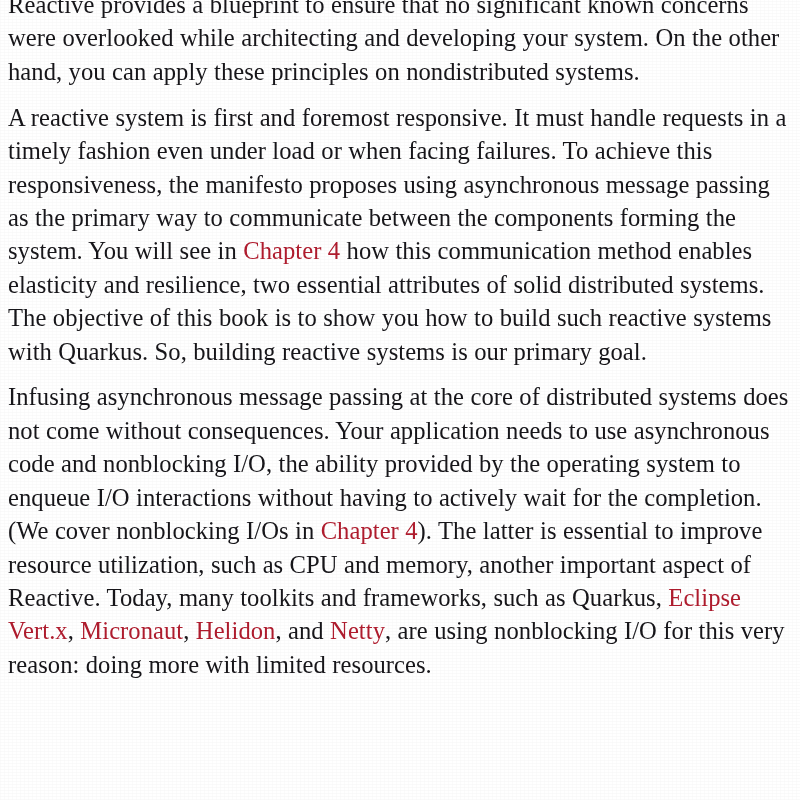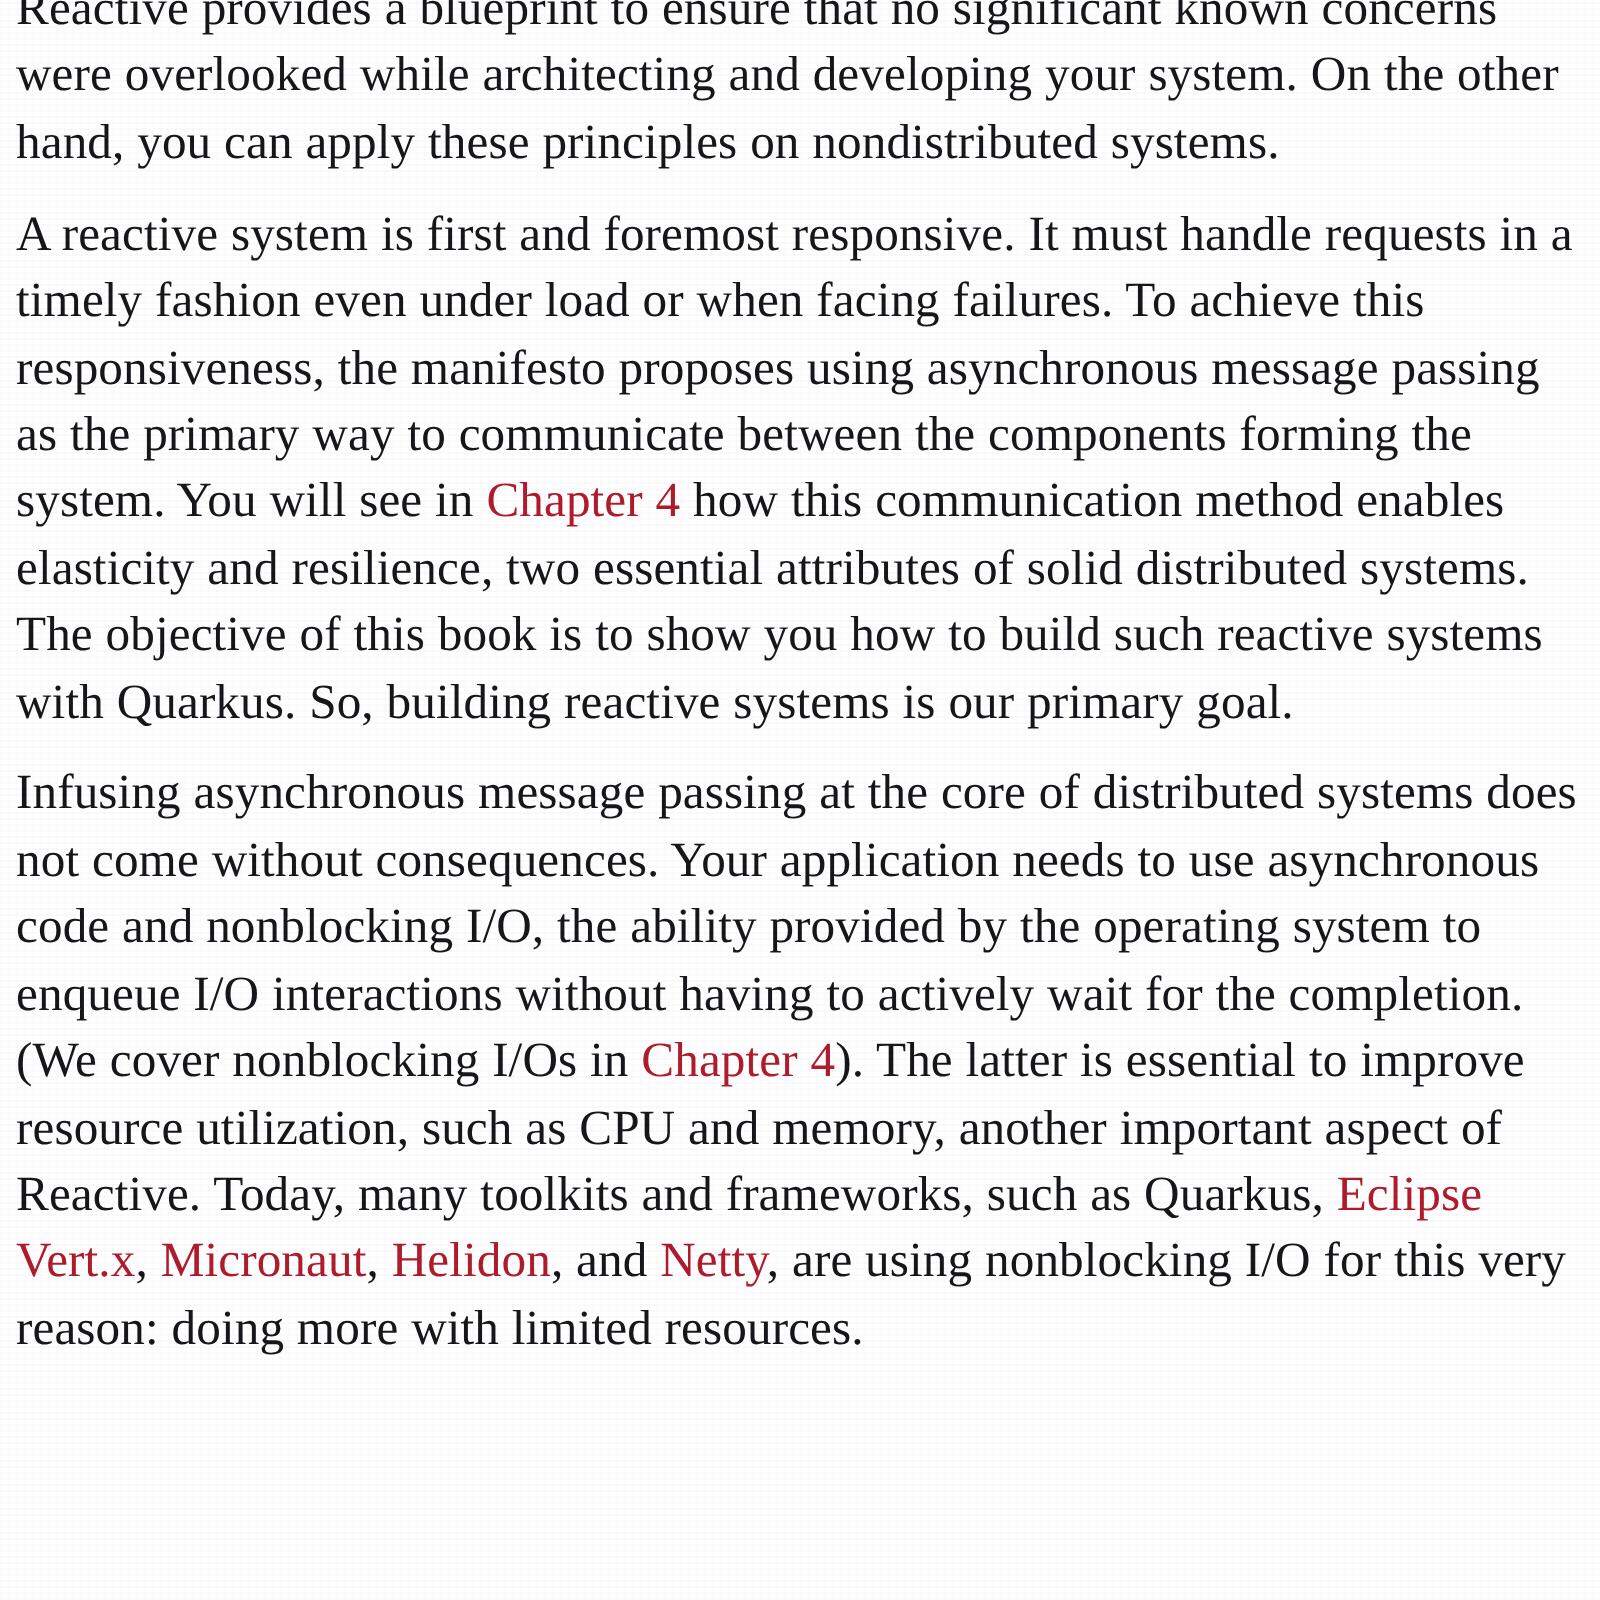--- a/index.html
+++ b/index.html
@@ -43,20 +43,21 @@
   p.para {
     margin: 0 0 12.5px 0;
     padding: 0;
   }
 
   
   .xref {
     color: #b01c2e;
     text-decoration: none;
     cursor: pointer;
+    font-family: Liberation Serif, serif;
   }
 
   
   #grain {
     position: absolute;
     inset: 0;
     pointer-events: none;
     opacity: 0.035;
     background-image:
       repeating-linear-gradient(0deg,  rgba(0,0,0,.5) 0 1px, rgba(0,0,0,0) 1px 3px),

